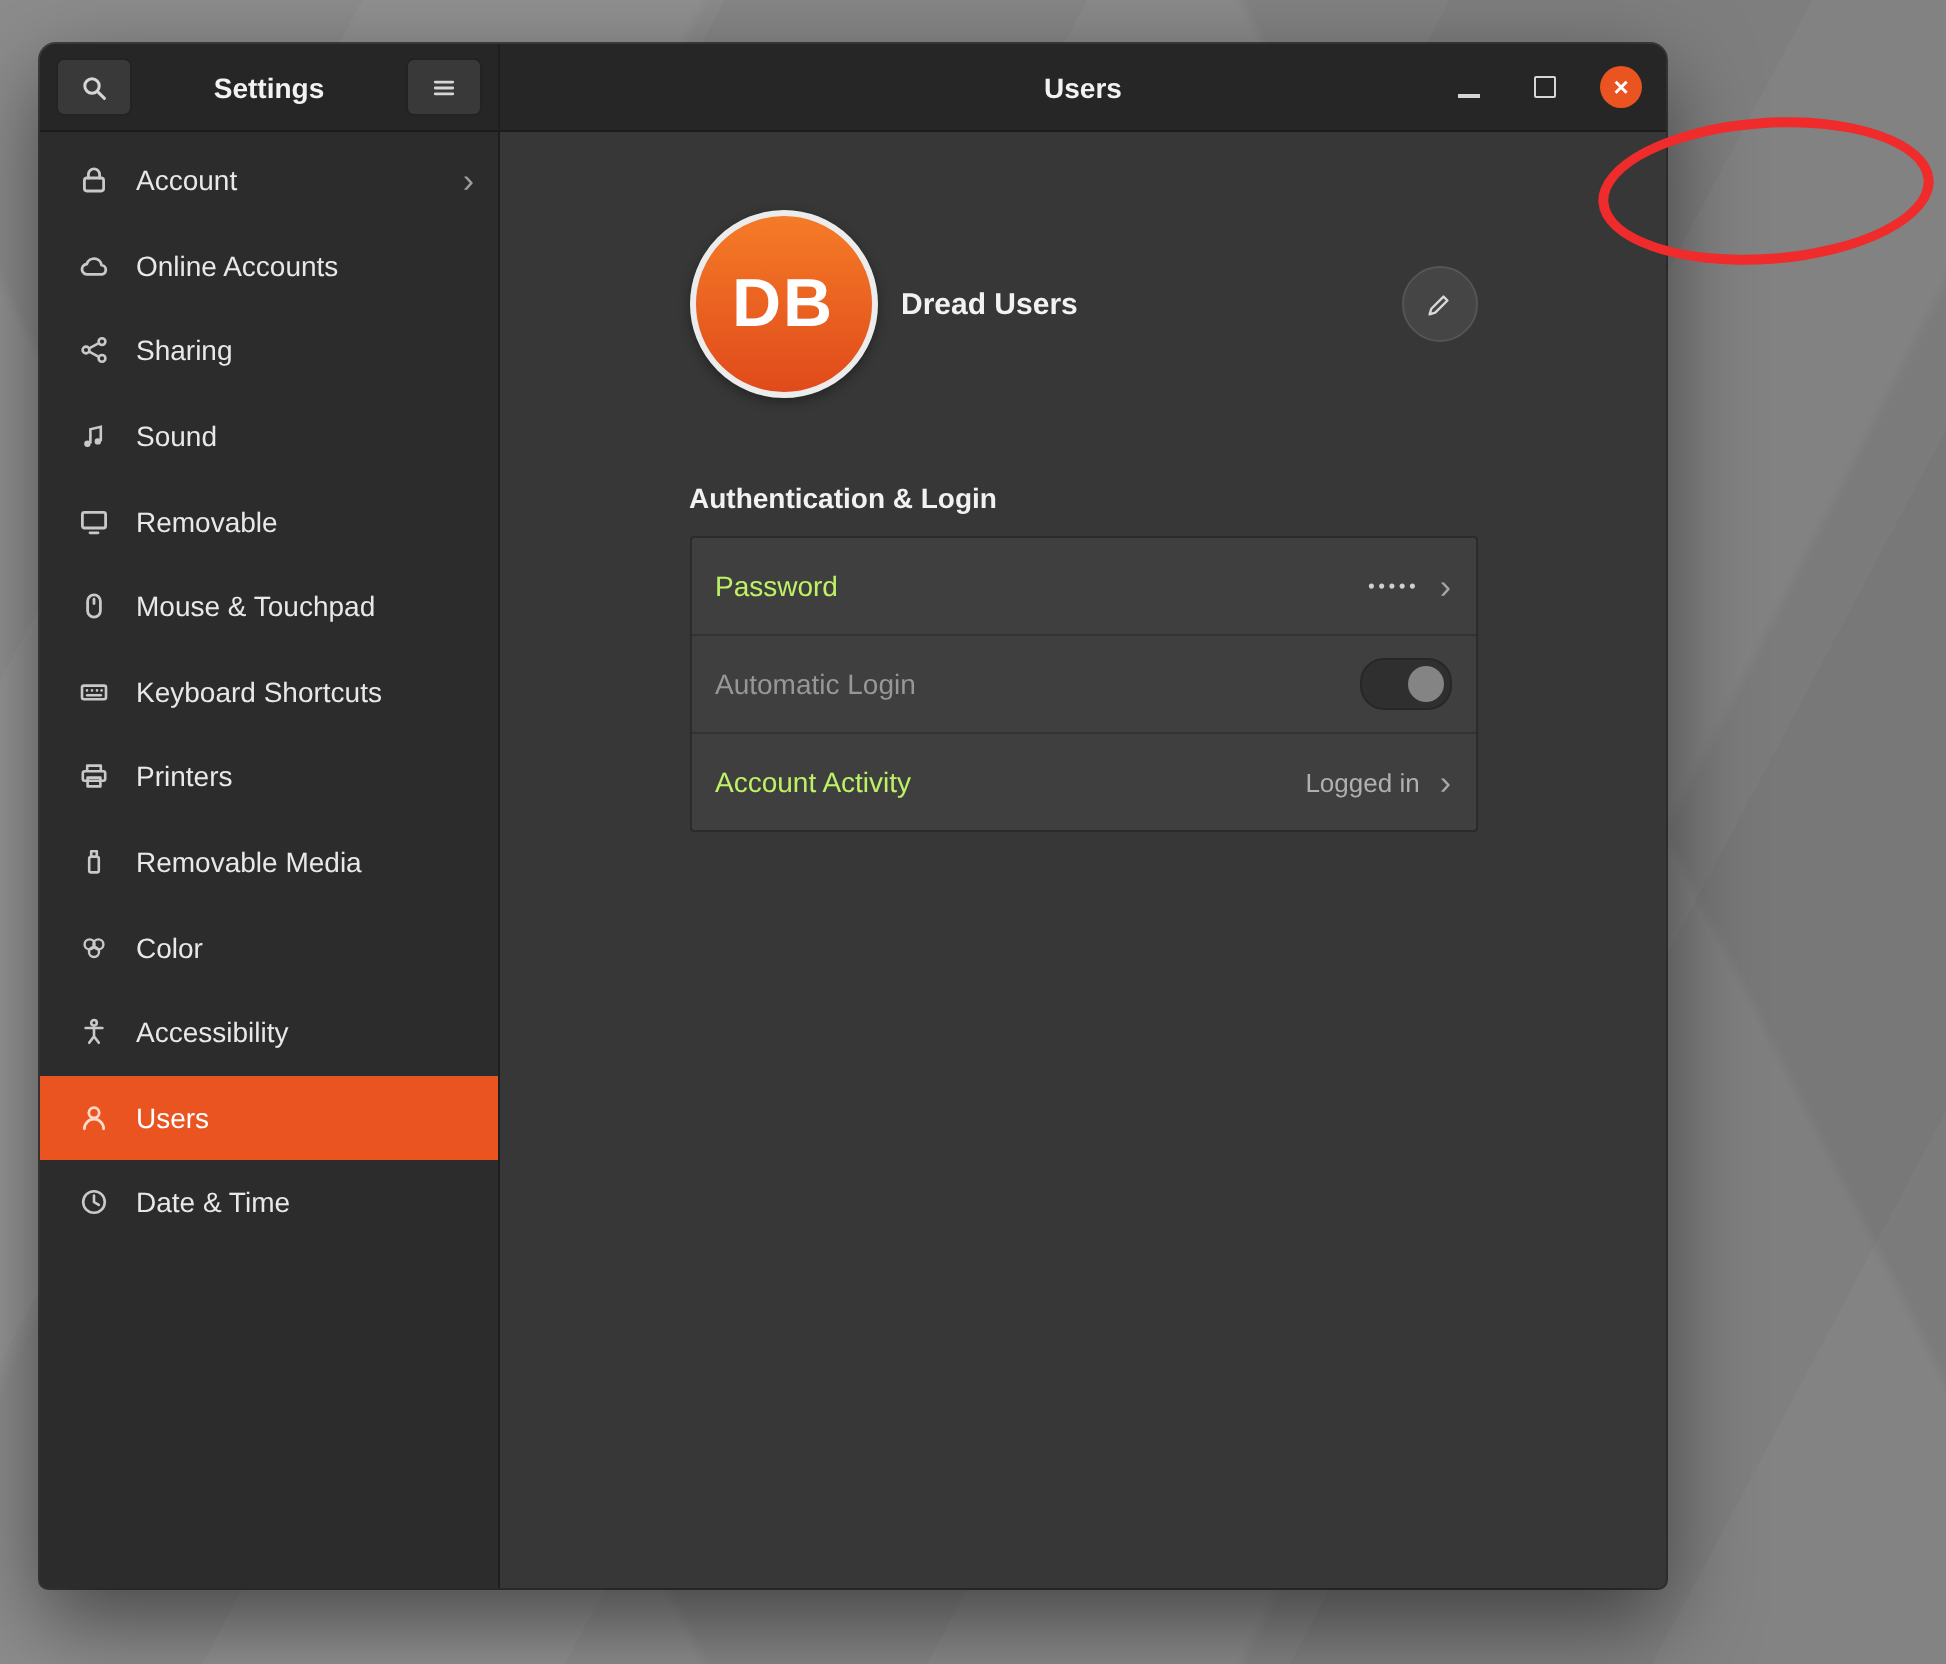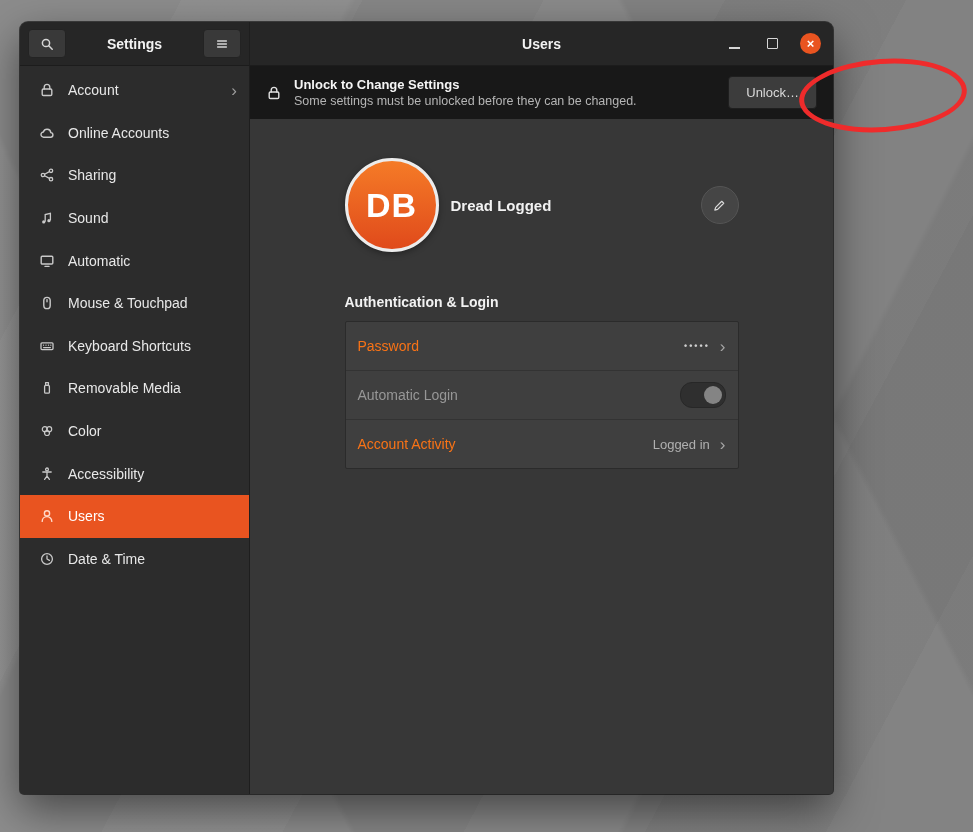--- a/index.html
+++ b/index.html
@@ -60,21 +60,21 @@
     display:flex;align-items:center;justify-content:center;
     font-size:34px;font-weight:700;color:#fff;letter-spacing:1px;
     box-shadow:0 2px 6px rgba(0,0,0,.35);}
   .profile-name{font-size:15px;font-weight:700;color:#f2f2f2;}
   .edit-btn{margin-left:auto;width:36px;height:36px;border-radius:50%;background:#454545;
     border:1px solid #555;display:flex;align-items:center;justify-content:center;color:#d8d8d8;}
   .section-h{margin-top:42px;margin-bottom:11px;font-size:14px;font-weight:700;color:#f2f2f2;}
   .card{background:#3f3f3f;border:1px solid #2b2b2b;border-radius:2px;}
   .row{height:48px;display:flex;align-items:center;padding:0 12px;border-bottom:1px solid #333;}
   .row:last-child{border-bottom:none;text-align:right;}
-  .row-label{font-size:14px;color:#f97316;}
+  .row-label{font-size:14px;color:#bef264;}
   .row-label.dim{color:#979797;}
   .row-end{margin-left:auto;display:flex;align-items:center;gap:10px;}
   .dots{font-size:9px;letter-spacing:2px;color:#cfcfcf;font-weight:700;}
   .row-value{font-size:13px;color:#b0b0b0;}
   .row-chev{font-size:17px;color:#a6a6a6;line-height:1;}
   .switch{width:44px;height:24px;border-radius:12px;background:#2e2e2e;border:1px solid #252525;
     position:relative;opacity:.9;}
   .switch .knob{position:absolute;right:3px;top:2.5px;width:18px;height:18px;border-radius:50%;background:#8c8c8c;}
   .spacer{flex:1;}
   .remove-btn{align-self:flex-end;padding:8px 16px;background:#3e3e3e;border:1px solid #2b2b2b;
@@ -164,21 +164,21 @@
           </span>
           <span class="side-label">Sound</span>
         </div>
         <div class="side-item">
           <span class="icon">
             <svg width="16" height="16" viewBox="0 0 16 16" fill="none" stroke="currentColor" stroke-width="1.4" stroke-linecap="round">
               <rect x="2.2" y="3.2" width="11.6" height="7.8" rx="1"></rect>
               <path d="M6 13.4h4"></path>
             </svg>
           </span>
-          <span class="side-label">Automatic</span>
+          <span class="side-label">Removable</span>
         </div>
         <div class="side-item">
           <span class="icon">
             <svg width="16" height="16" viewBox="0 0 16 16" fill="none" stroke="currentColor" stroke-width="1.4" stroke-linecap="round">
               <rect x="4.8" y="2.4" width="6.4" height="11.2" rx="3.2"></rect>
               <path d="M8 4.6v2.2"></path>
             </svg>
           </span>
           <span class="side-label">Mouse &amp; Touchpad</span>
         </div>
@@ -188,20 +188,30 @@
               <rect x="2" y="4.8" width="12" height="6.8" rx="1"></rect>
               <path d="M4.6 9.6h6.8"></path>
               <path d="M4.5 7.2h.01M7 7.2h.01M9.5 7.2h.01M11.8 7.2h.01"></path>
             </svg>
           </span>
           <span class="side-label">Keyboard Shortcuts</span>
         </div>
         <div class="side-item">
           <span class="icon">
             <svg width="16" height="16" viewBox="0 0 16 16" fill="none" stroke="currentColor" stroke-width="1.3" stroke-linejoin="round">
+              <path d="M4.6 5.6V2.8h6.8v2.8"></path>
+              <rect x="2.4" y="5.6" width="11.2" height="4.8" rx="1"></rect>
+              <rect x="4.8" y="8.8" width="6.4" height="4.4"></rect>
+            </svg>
+          </span>
+          <span class="side-label">Printers</span>
+        </div>
+        <div class="side-item">
+          <span class="icon">
+            <svg width="16" height="16" viewBox="0 0 16 16" fill="none" stroke="currentColor" stroke-width="1.3" stroke-linejoin="round">
               <rect x="5.6" y="5.4" width="4.8" height="7.8" rx="1"></rect>
               <rect x="6.6" y="2.6" width="2.8" height="2.8"></rect>
             </svg>
           </span>
           <span class="side-label">Removable Media</span>
         </div>
         <div class="side-item">
           <span class="icon">
             <svg width="16" height="16" viewBox="0 0 16 16" fill="none" stroke="currentColor" stroke-width="1.2">
               <circle cx="5.8" cy="6.2" r="2.5"></circle>
@@ -235,40 +245,27 @@
               <circle cx="8" cy="8" r="5.4"></circle>
               <path d="M8 4.8V8l2.4 1.4"></path>
             </svg>
           </span>
           <span class="side-label">Date &amp; Time</span>
         </div>
       </nav>
 
     <div class="content">
 
-      <div class="banner">
-        <span class="icon">
-          <svg width="16" height="16" viewBox="0 0 16 16" fill="none" stroke="currentColor" stroke-width="1.4" stroke-linecap="round">
-              <rect x="3.2" y="7" width="9.6" height="6.5" rx="1.2"></rect>
-              <path d="M5.2 7V5.2a2.8 2.8 0 0 1 5.6 0V7"></path>
-            </svg>
-        </span>
-        <div class="banner-text">
-          <div class="banner-title">Unlock to Change Settings</div>
-          <div class="banner-sub">Some settings must be unlocked before they can be changed.</div>
-        </div>
-        <button class="unlock-btn">Unlock…</button>
-      </div>
 
       <div class="body">
         <div class="center">
 
           <div class="profile">
             <div class="avatar">DB</div>
-            <div class="profile-name">Dread Logged</div>
+            <div class="profile-name">Dread Users</div>
             <div class="edit-btn">
               <span>
                 <svg width="15" height="15" viewBox="0 0 16 16" fill="none" stroke="currentColor" stroke-width="1.3" stroke-linejoin="round">
                     <path d="M3 13l.9-3L10.4 3.5l2.1 2.1L6 12.1 3 13z"></path>
                   </svg>
               </span>
             </div>
           </div>
 
           <div class="section-h">Authentication &amp; Login</div>

